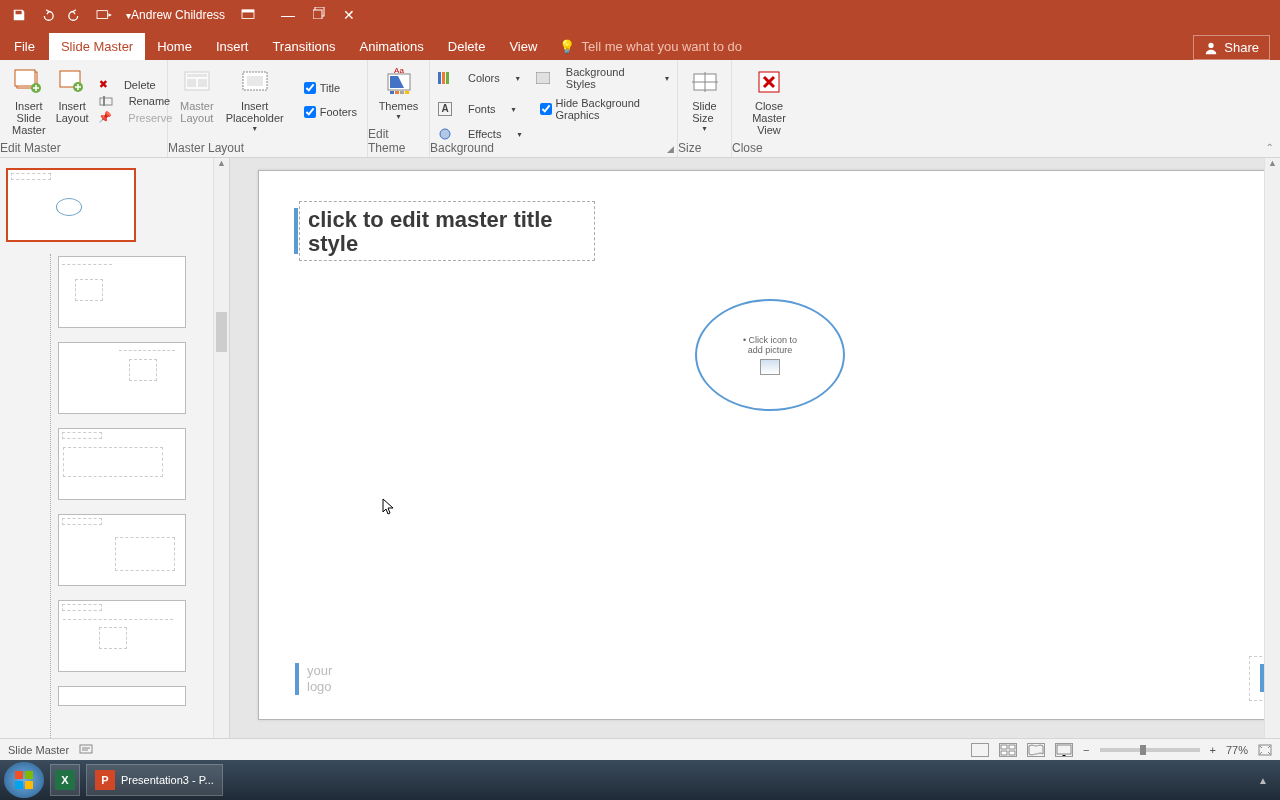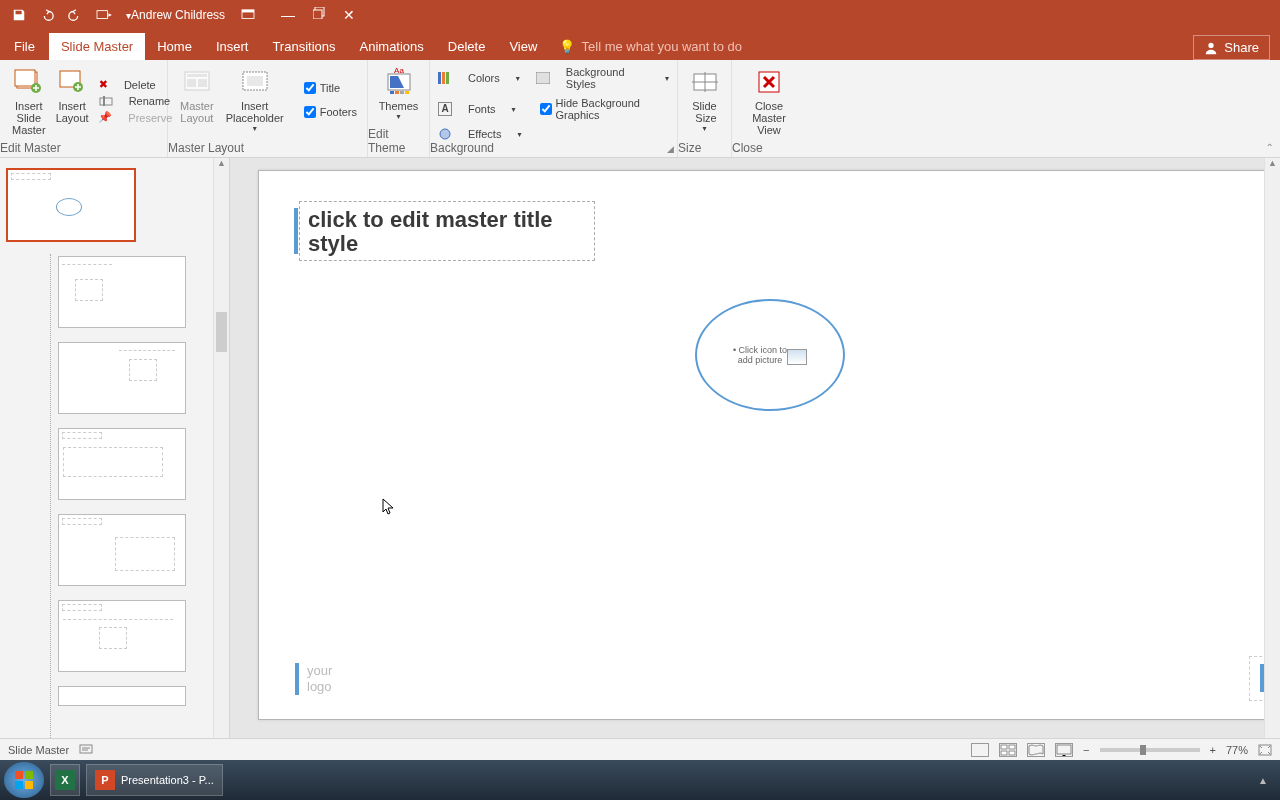--- a/index.html
+++ b/index.html
@@ -51,21 +51,21 @@
 .thumb-item.master { border: 2px solid #d2491f; width: 130px; height: 74px; }
 .thumb-item.master .mini-oval { position: absolute; top: 28px; left: 48px; width: 26px; height: 18px; border: 1px solid #6ba0c7; border-radius: 50%; }
 .tree-line { position: absolute; left: 50px; top: 96px; bottom: 0; width: 1px; border-left: 1px dotted #aaa; }
 
 
 .canvas-area { flex: 1; position: relative; background: #e6e6e6; overflow: hidden; }
 .slide { position: absolute; top: 12px; left: 28px; width: 1076px; height: 550px; background: #fff; border: 1px solid #b5b5b5; box-shadow: 0 0 3px rgba(0,0,0,0.1); }
 .title-ph { position: absolute; top: 30px; left: 40px; width: 296px; height: 60px; border: 1px dashed #aaa; padding: 6px 8px; }
 .title-ph .accent { position: absolute; left: -6px; top: 6px; bottom: 6px; width: 4px; background: #5b9bd5; }
 .title-ph-text { font-size: 22px; font-weight: bold; color: #3a3a3a; line-height: 1.1; }
-.pic-oval { position: absolute; top: 128px; left: 436px; width: 150px; height: 112px; border: 2px solid #5b9bd5; border-radius: 50%; display: flex; align-items: center; justify-content: center; font-size: 9px; color: #666; text-align: center; }
+.pic-oval { position: absolute; top: 128px; left: 436px; width: 150px; height: 112px; border: 2px solid #5b9bd5; border-radius: 50%; display: flex; flex-direction: column; align-items: center; justify-content: center; font-size: 9px; color: #666; text-align: center; }
 .pic-oval .img-icon { margin-top: 4px; width: 20px; height: 16px; border: 1px solid #999; background: linear-gradient(#d0e0f0,#fff); }
 .footer-left { position: absolute; bottom: 24px; left: 36px; display: flex; align-items: center; gap: 8px; }
 .footer-left .bar { width: 4px; height: 32px; background: #5b9bd5; }
 .footer-left-text { font-size: 13px; color: #bbb; line-height: 1.2; }
 .footer-right { position: absolute; bottom: 18px; right: 20px; border: 1px dashed #ccc; padding: 6px 10px; display: flex; align-items: center; gap: 8px; }
 .footer-right .bar { width: 4px; height: 28px; background: #5b9bd5; }
 .footer-right-text { font-size: 13px; color: #bbb; line-height: 1.2; }
 
 
 .cursor { position: absolute; width: 12px; height: 18px; pointer-events: none; }
@@ -324,21 +324,21 @@
   </div>
 
   <div class="ribbon-group" style="width:54px;">
     <div class="big-btn">
       <div class="icon-box">
           <svg width="30" height="24" viewBox="0 0 30 24">
             <rect x="4" y="4" width="22" height="16" fill="#fff" stroke="#888"></rect>
             <path stroke="#888" d="M2 12h26M15 2v20"></path>
           </svg>
         </div>
-      <span style="white-space:pre-line;text-align:right;">Slide
+      <span style="white-space:pre-line;text-align:left;">Slide
 Size</span>
       <span style="font-size:8px;">▾</span>
     </div>
     <div class="ribbon-group-label">Size</div>
   </div>
 
   <div class="ribbon-group" style="width:74px;border-right:none;">
     <div class="big-btn">
       <div class="icon-box">
           <svg width="26" height="26" viewBox="0 0 26 26">

